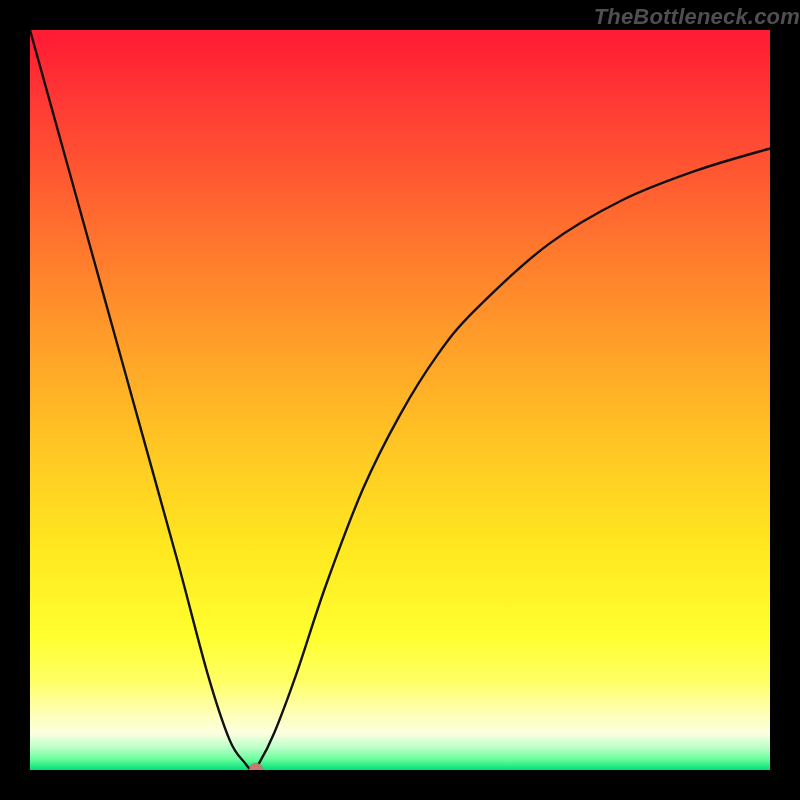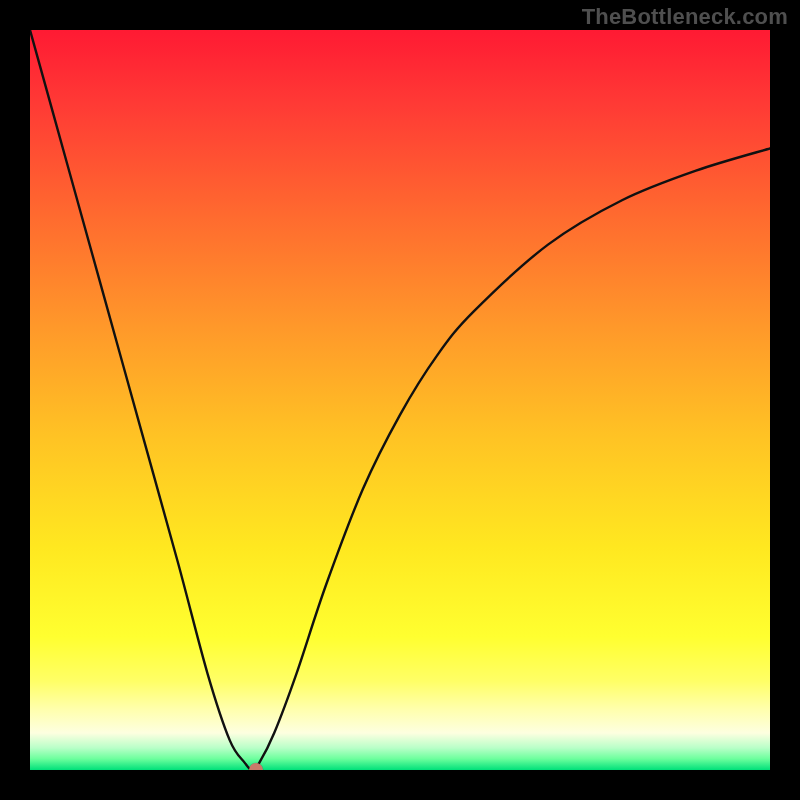--- a/index.html
+++ b/index.html
@@ -13,26 +13,27 @@
   }
   .frame {
     position: relative;
     width: 800px;
     height: 800px;
     background: #000;
   }
   .watermark {
     position: absolute;
     top: 4px;
-    right: 12px;
+    right: 0;
     color: #4f4f4f;
     font-size: 22px;
     font-weight: 600;
     letter-spacing: 0.2px;
     user-select: none;
+    font-style: italic;
   }
   .plot-area {
     position: absolute;
     left: 30px;
     top: 30px;
     width: 740px;
     height: 740px;
     overflow: hidden;
   }
   .gradient {

